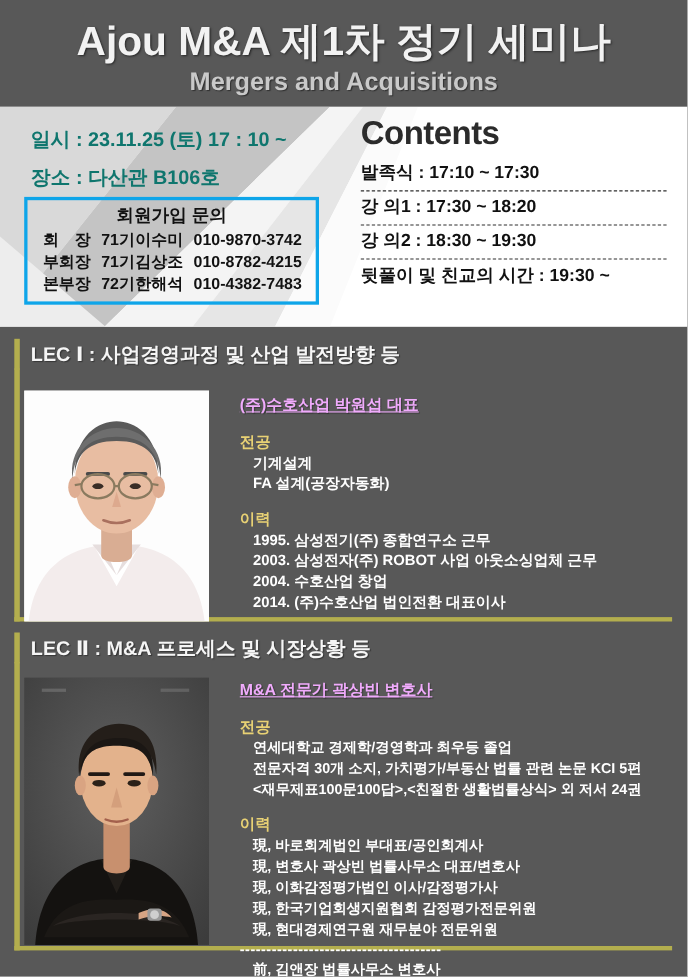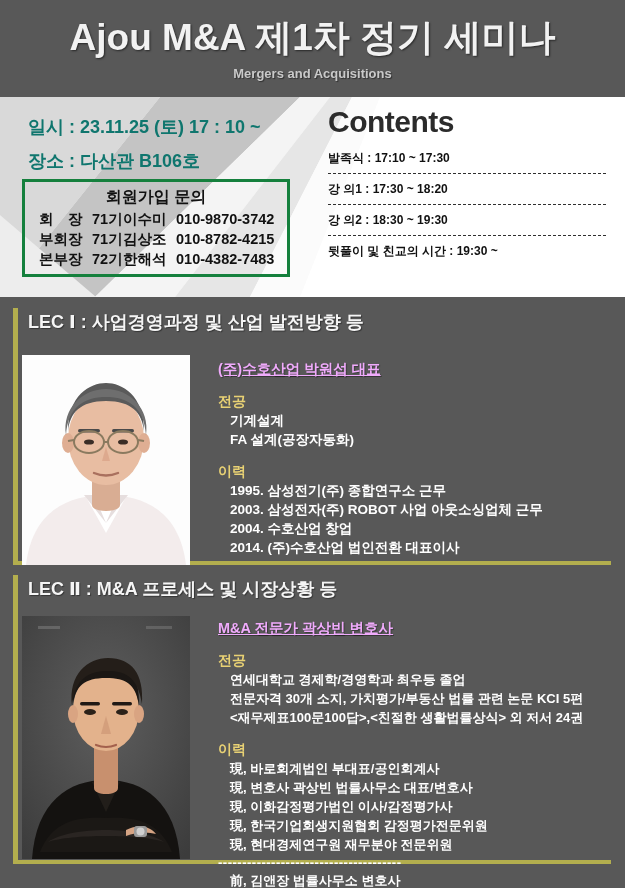--- a/index.html
+++ b/index.html
@@ -38,21 +38,21 @@
     font-weight: bold;
     color: #f2f2f2;
     letter-spacing: 0px;
     line-height: 44px;
     text-shadow: 1px 1px 2px rgba(0,0,0,0.55);
     white-space: nowrap;
   }
   .header-sub {
     margin: 0;
     padding-top: 2px;
-    font-size: 13px;
+    font-size: 23px;
     font-weight: bold;
     color: #c9c9c9;
     line-height: 24px;
     text-shadow: 1px 1px 1px rgba(0,0,0,0.45);
     white-space: nowrap;
   }
 
   
   .info-panel {
     position: absolute;
@@ -83,21 +83,21 @@
     white-space: nowrap;
   }
   .when  { left: 28px; top: 18px; }
   .where { left: 28px; top: 52px; }
 
   .contact-box {
     position: absolute;
     left: 22px; top: 82px;
     width: 268px;
     height: 98px;
-    border: 3px solid #15803d;
+    border: 3px solid #0ea5e9;
     background: transparent;
     box-sizing: border-box;
   }
   .contact-title {
     text-align: center;
     font-size: 16px;
     font-weight: bold;
     color: #111111;
     margin: 5px 0 2px 0;
     line-height: 20px;
@@ -129,21 +129,21 @@
     color: #2b2b2b;
     letter-spacing: -0.5px;
     line-height: 34px;
   }
   .agenda {
     position: absolute;
     left: 16px; top: 48px;
     width: 285px;
   }
   .agenda-row {
-    font-size: 12px;
+    font-size: 16px;
     font-weight: bold;
     color: #111111;
     line-height: 18px;
     white-space: nowrap;
     padding-top: 4px;
   }
   .agenda-sep {
     border-top: 1.6px dashed #2f2f2f;
     margin: 6px 0 2px 0;
     width: 278px;

